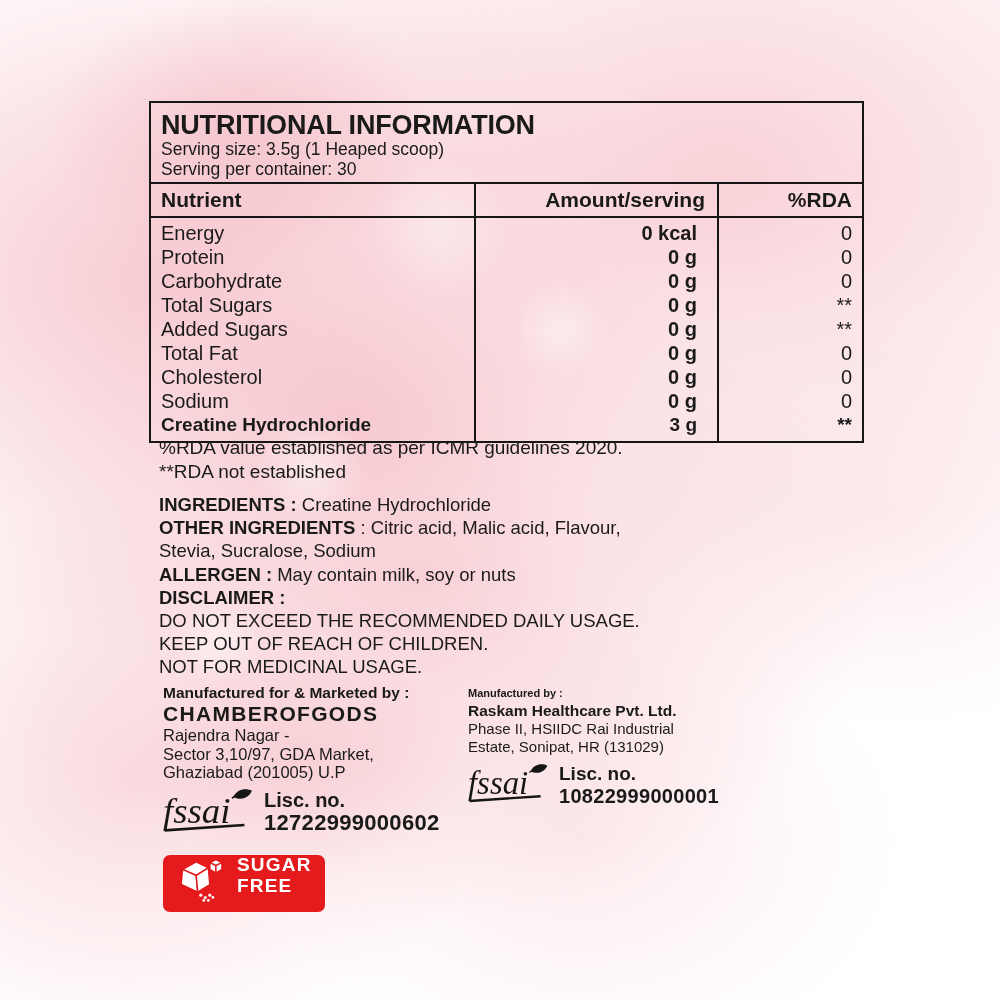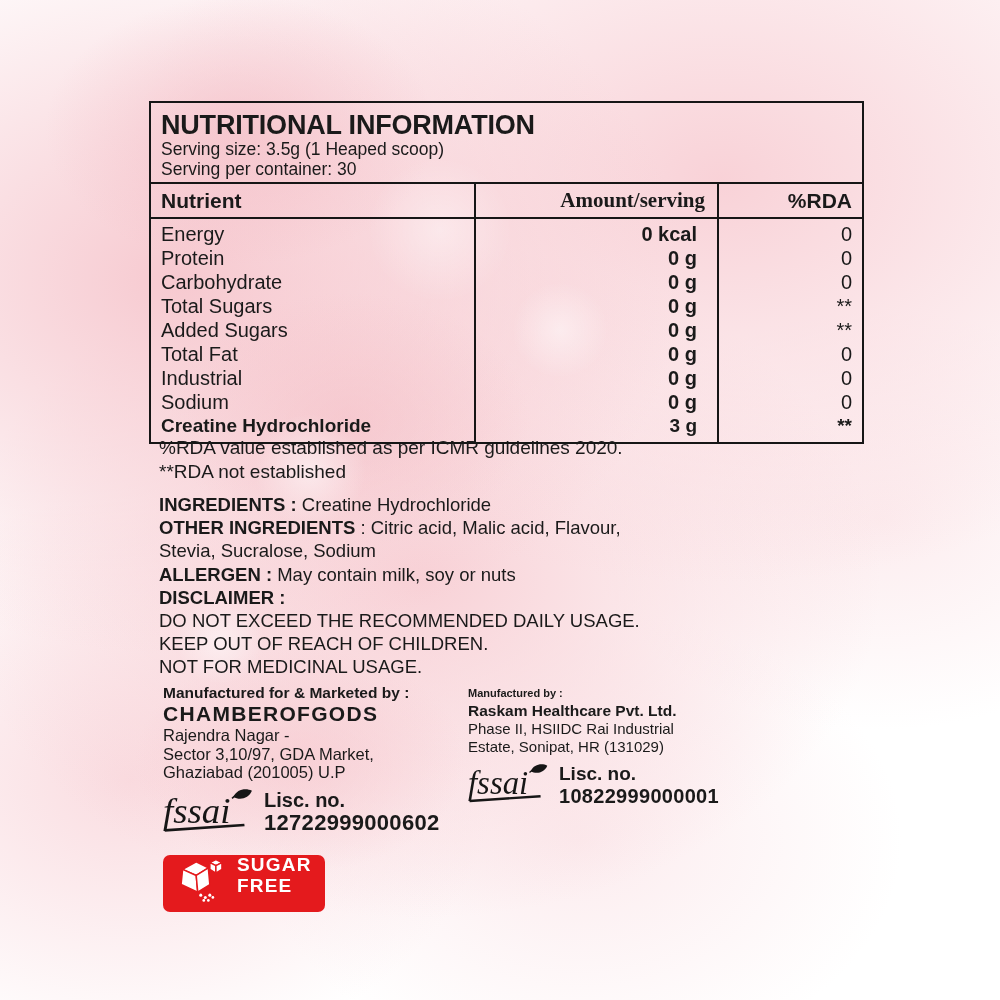--- a/index.html
+++ b/index.html
@@ -22,21 +22,21 @@
       radial-gradient(ellipse 460px 330px at 58% 84%, rgba(250,223,227,0.6), rgba(250,223,227,0) 70%),
       radial-gradient(ellipse 420px 300px at 88% 52%, rgba(250,221,225,0.55), rgba(250,221,225,0) 70%);
   }
   
   .nbox{position:absolute;left:149px;top:101px;width:711px;border:2px solid #161616;}
   .nbox-head{padding:8px 10px 3px 10px;}
   .n-title{font-size:27px;font-weight:bold;letter-spacing:-0.2px;line-height:28px;}
   .n-serving{font-size:17.5px;line-height:20px;}
   .thead{display:flex;border-top:2px solid #161616;border-bottom:2px solid #161616;font-weight:bold;font-size:21px;align-items:center;}
   .thead .c1{padding:4px 0 4px 10px;}
-  .thead .c2{padding:4px 12px 4px 0;font-family:Liberation Serif, serif;}
+  .thead .c2{padding:4px 12px 4px 0;}
   .thead .c3{padding:4px 10px 4px 0;}
   .c1{width:323px;box-sizing:border-box;}
   .c2{width:245px;box-sizing:border-box;border-left:2px solid #161616;border-right:2px solid #161616;text-align:right;}
   .c3{flex:1;box-sizing:border-box;text-align:right;}
   .tbody{padding:0;}
   .trow{display:flex;font-size:20px;line-height:24px;}
   .trow .c1{padding-left:10px;}
   .trow .c2{padding-right:20px;font-weight:bold;}
   .trow .c3{padding-right:10px;}
   .trow.first .c1,.trow.first .c2,.trow.first .c3{padding-top:3px;}
@@ -112,21 +112,21 @@
         <span class="c1">Added Sugars</span>
         <span class="c2">0 g</span>
         <span class="c3">**</span>
       </div>
       <div class="trow">
         <span class="c1">Total Fat</span>
         <span class="c2">0 g</span>
         <span class="c3">0</span>
       </div>
       <div class="trow">
-        <span class="c1">Industrial</span>
+        <span class="c1">Cholesterol</span>
         <span class="c2">0 g</span>
         <span class="c3">0</span>
       </div>
       <div class="trow">
         <span class="c1">Sodium</span>
         <span class="c2">0 g</span>
         <span class="c3">0</span>
       </div>
       <div class="trow bold-row last">
         <span class="c1">Creatine Hydrochloride</span>

